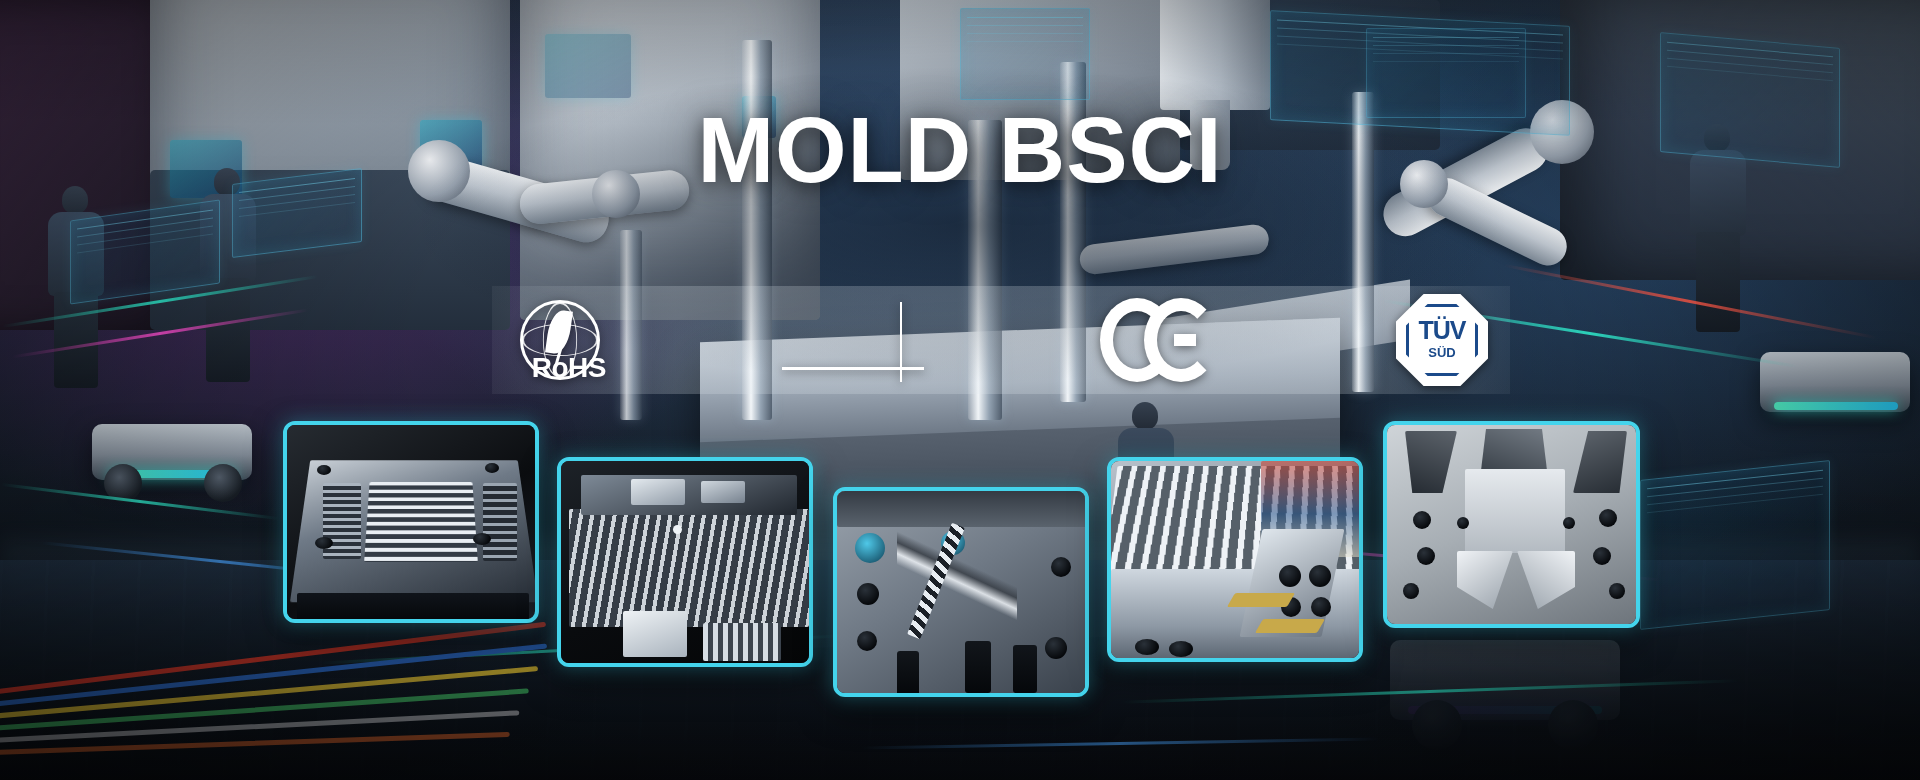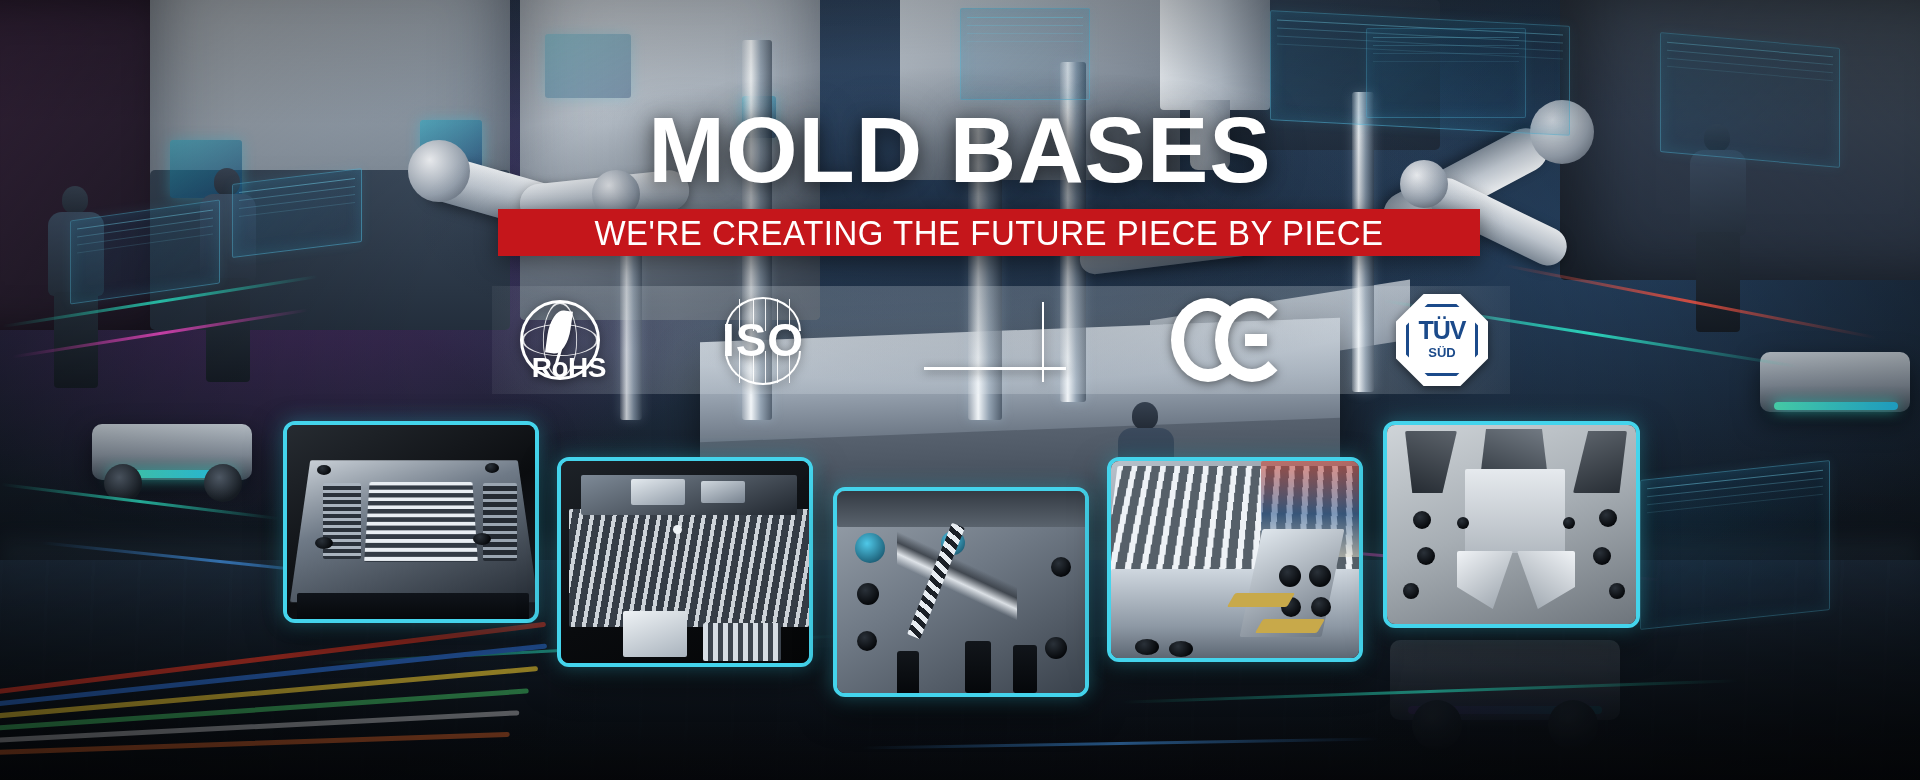--- a/index.html
+++ b/index.html
@@ -484,53 +484,33 @@
     <div class="hud h4"></div>
     <div class="hud h5"></div>
     <div class="hud h6"></div>
 
     <div class="hero-scrim"></div>
     <div class="vignette"></div>
   </div>
 
   <div class="content">
 
-    <div class="title">MOLD BASES</div>
-
-    <div class="subtitle-bar">
-      <div class="subtitle">WE'RE CREATING THE FUTURE PIECE BY PIECE</div>
-    </div>
+    <div class="title">MOLD BSCI</div>
+
 
     <div class="cert-band"></div>
     <div class="cert-row">
 
       <div class="cert rohs">
         <div class="globe"></div>
         <div class="leaf"></div>
         <div class="stem"></div>
         <div class="rohs-text">RoHS</div>
       </div>
 
-      <div class="cert iso">
-        <div class="arc top">
-            <span style="left:12px"></span>
-            <span style="left:26px"></span>
-            <span style="left:38px"></span>
-            <span style="left:50px"></span>
-            <span style="left:62px"></span>
-          </div>
-        <div class="iso-word">ISO</div>
-        <div class="arc bot">
-            <span style="left:12px"></span>
-            <span style="left:26px"></span>
-            <span style="left:38px"></span>
-            <span style="left:50px"></span>
-            <span style="left:62px"></span>
-          </div>
-      </div>
 
       <div class="cert sgs">
         <div class="sgs-line"></div>
         <div class="sgs-tick"></div>
       </div>
 
       <div class="cert ce">
         <div class="c"></div>
         <div class="e"></div>
         <div class="e-bar"></div>

